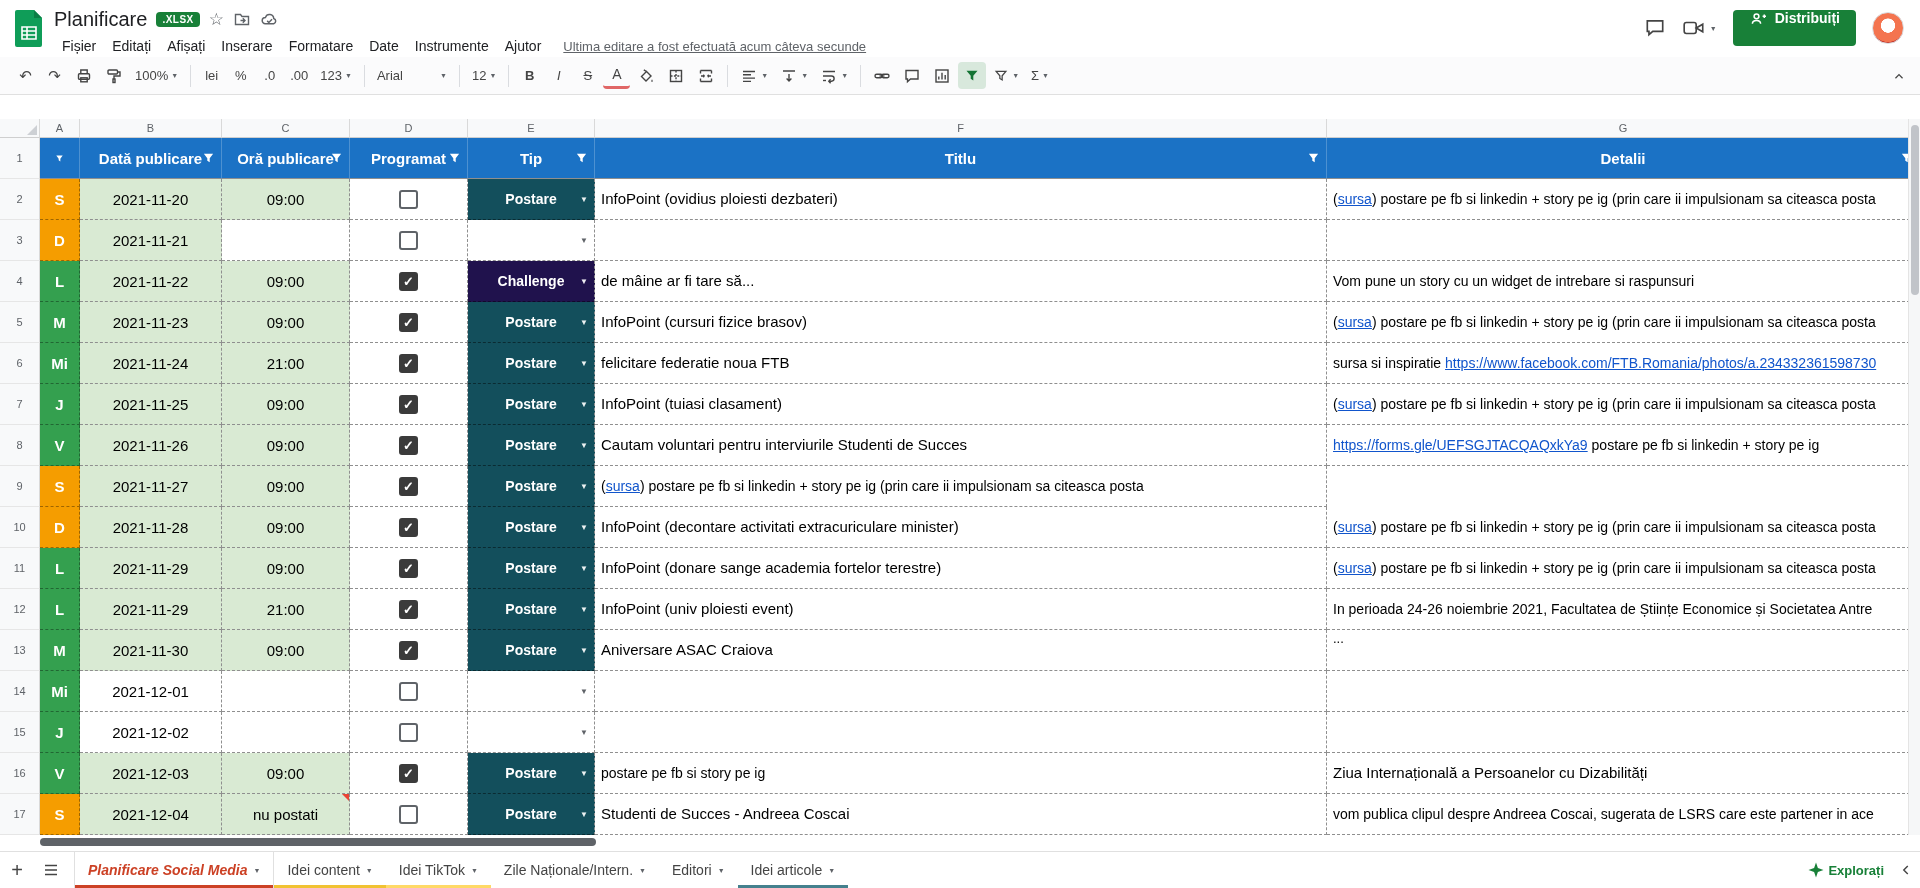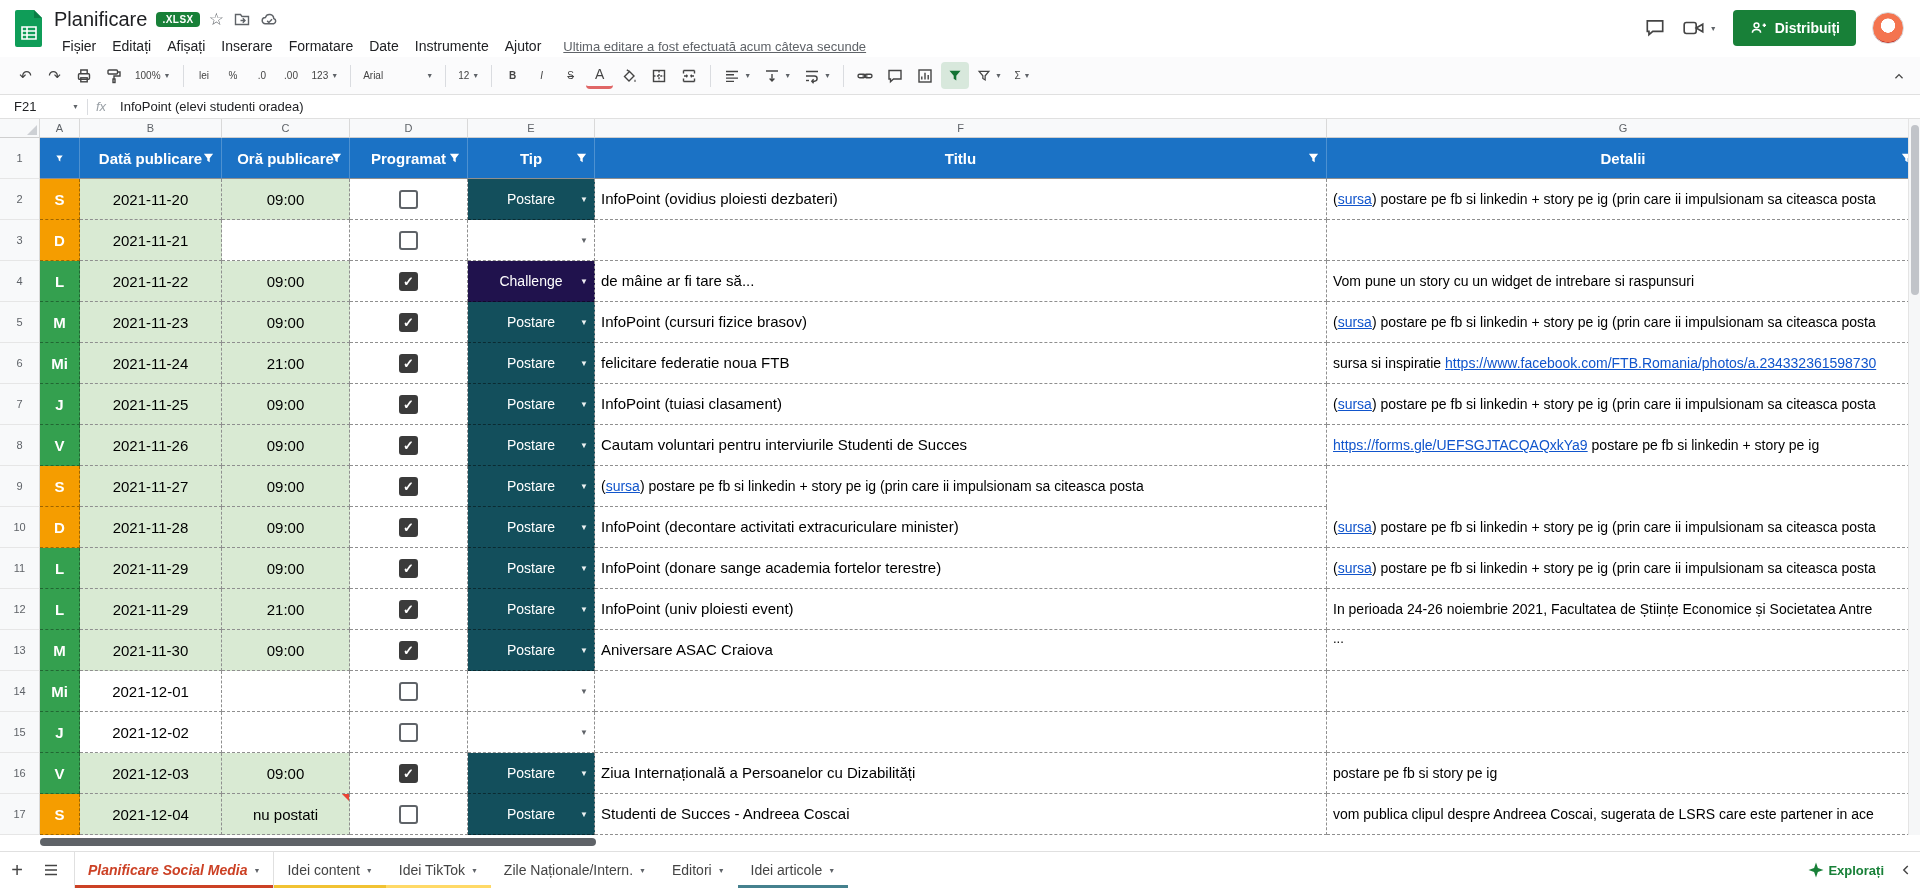--- a/index.html
+++ b/index.html
@@ -14,35 +14,35 @@
   .title-row{display:flex;align-items:center;gap:9px;height:28px}
   .doc-title{font-size:20px;color:#202124}
   .badge{background:#188038;color:#fff;font-size:10px;font-weight:bold;
     letter-spacing:.5px;padding:2px 6px;border-radius:4px}
   .tb-ic{color:#5f6368;font-size:17px;display:flex;align-items:center}
   .menubar{display:flex;align-items:center;height:24px;margin-top:1px}
   .menu-item{font-size:14px;padding:2px 8px;border-radius:4px;color:#202124}
   .last-edit{font-size:13px;color:#5f6368;text-decoration:underline;margin-left:14px;
     white-space:nowrap}
   .tb-right{position:absolute;right:16px;top:10px;display:flex;align-items:center;gap:16px}
-  .share-btn{display:flex;align-items:center;gap:8px;background:var(--share-green);
+  .share-btn{display:flex;align-items:flex-start;gap:8px;background:var(--share-green);
     color:#fff;border:none;height:36px;padding:0 16px;border-radius:4px;font-size:14px;
     font-family:"Liberation Sans",sans-serif;font-weight:bold}
   .avatar{width:32px;height:32px;border-radius:50%;border:1px solid #dadce0;
     background:radial-gradient(circle at 50% 42%,#ffffff 0 30%,#f4744f 32% 70%,#c83b2e 72% 100%)}
   .meet-group{display:flex;align-items:center;gap:4px}
 
   
   .toolbar{position:absolute;top:57px;left:0;right:0;height:38px;background:#fbfbfc;
     border-bottom:1px solid #e0e0e0;display:flex;align-items:center;padding:0 12px;gap:2px}
   .ti{min-width:27px;height:27px;padding:0 5px;border-radius:4px;display:flex;
     align-items:center;justify-content:center;color:#444;font-size:15px;gap:3px}
   .ti svg{stroke:#444;fill:none;stroke-width:1.4}
   .tsep{width:1px;height:22px;background:#dadce0;margin:0 5px;flex:none}
-  .tt{font-size:10px;color:#444}
+  .tt{font-size:13px;color:#444}
   .bold-g{font-weight:bold}.italic-g{font-style:italic}.strike-g{text-decoration:line-through}
   .acolor{border-bottom:3px solid #e06666;line-height:14px;font-size:14px}
   .dd{font-size:7px;color:#5f6368}
   .fontname{width:80px;justify-content:space-between}
   .filter-active{background:#d8e8dc}
   .hide-menus{position:absolute;right:8px;top:5px}
 
   
   .formulabar{position:absolute;top:95px;left:0;right:0;height:24px;background:#fff;
     border-bottom:1px solid #e0e0e0;display:flex;align-items:center;font-size:13px}
@@ -71,21 +71,21 @@
   .cell{position:relative;background:#fff;font-size:15px;color:#000;
     border-right:1px dashed #8f8f8f;border-bottom:1px dashed #8f8f8f;
     overflow:hidden;white-space:nowrap;display:flex;align-items:center}
   .c-center{justify-content:center}
   .greenbg{background:var(--light-green)}
   .day{color:#fff;font-weight:bold;font-size:15px;display:flex;align-items:center;
     justify-content:center;border-right:1px dashed rgba(0,0,0,.35);
     border-bottom:1px dashed rgba(0,0,0,.35)}
   .day-weekend{background:var(--weekend)}
   .day-weekday{background:var(--weekday)}
-  .tip-chip{color:#fff;font-weight:normal;font-size:14px}
+  .tip-chip{color:#fff;font-weight:bold;font-size:14px}
   .tip-postare{background:var(--postare);border-bottom:1px dashed rgba(0,0,0,.45)}
   .tip-challenge{background:var(--challenge);border-bottom:1px dashed rgba(0,0,0,.45)}
   .tip-arrow{position:absolute;right:6px;font-size:8px;color:rgba(255,255,255,.92)}
   .tip-empty-arrow{position:absolute;right:6px;font-size:8px;color:#5f6368}
   .cb{width:19px;height:19px;border:2px solid #5f6368;border-radius:3px;background:#fff;
     display:flex;align-items:center;justify-content:center}
   .cb.on{background:#3b3b3b;border-color:#3b3b3b;color:#fff;font-size:13px;font-weight:bold}
   .titlu{display:block;line-height:40px;padding:0 6px}
   .det{display:block;line-height:40px;padding:0 6px;font-size:14px}
   .det .seg{display:inline}
@@ -305,27 +305,20 @@
       <span class="tt">Σ</span>
       <span class="dd">▼</span>
     </span>
     <span class="ti hide-menus">
       <svg width="16" height="16" viewBox="0 0 18 18">
           <path d="M5 11.5l4-4 4 4"></path>
         </svg>
     </span>
   </div>
 
-  <div class="formulabar">
-    <span class="namebox">F21</span>
-    <span class="dd">▼</span>
-    <span class="fsep"></span>
-    <span class="fx">fx</span>
-    <span>InfoPoint (elevi studenti oradea)</span>
-  </div>
 
   <div class="colheaders">
       <div class="corner"></div>
       <div class="ch">A</div>
       <div class="ch">B</div>
       <div class="ch">C</div>
       <div class="ch">D</div>
       <div class="ch">E</div>
       <div class="ch">F</div>
       <div class="ch">G</div>
@@ -586,22 +579,22 @@
         <div class="day day-weekday">V</div>
         <div class="cell c-center greenbg">2021-12-03</div>
         <div class="cell c-center greenbg">09:00</div>
         <div class="cell c-center">
           <div class="cb on">✓</div>
         </div>
         <div class="cell c-center tip-chip tip-postare">
           <div class="tiplabel">Postare</div>
           <div class="tip-arrow">▼</div>
         </div>
+        <div class="cell det"><span class="seg">postare pe fb si story pe ig</span></div>
         <div class="cell titlu">Ziua Internațională a Persoanelor cu Dizabilități</div>
-        <div class="cell det"><span class="seg">postare pe fb si story pe ig</span></div>
       </div>
       <div class="grid-row">
         <div class="rn">17</div>
         <div class="day day-weekend">S</div>
         <div class="cell c-center greenbg">2021-12-04</div>
         <div class="cell c-center greenbg">nu postati<div class="cmark"></div></div>
         <div class="cell c-center">
           <div class="cb"></div>
         </div>
         <div class="cell c-center tip-chip tip-postare">

